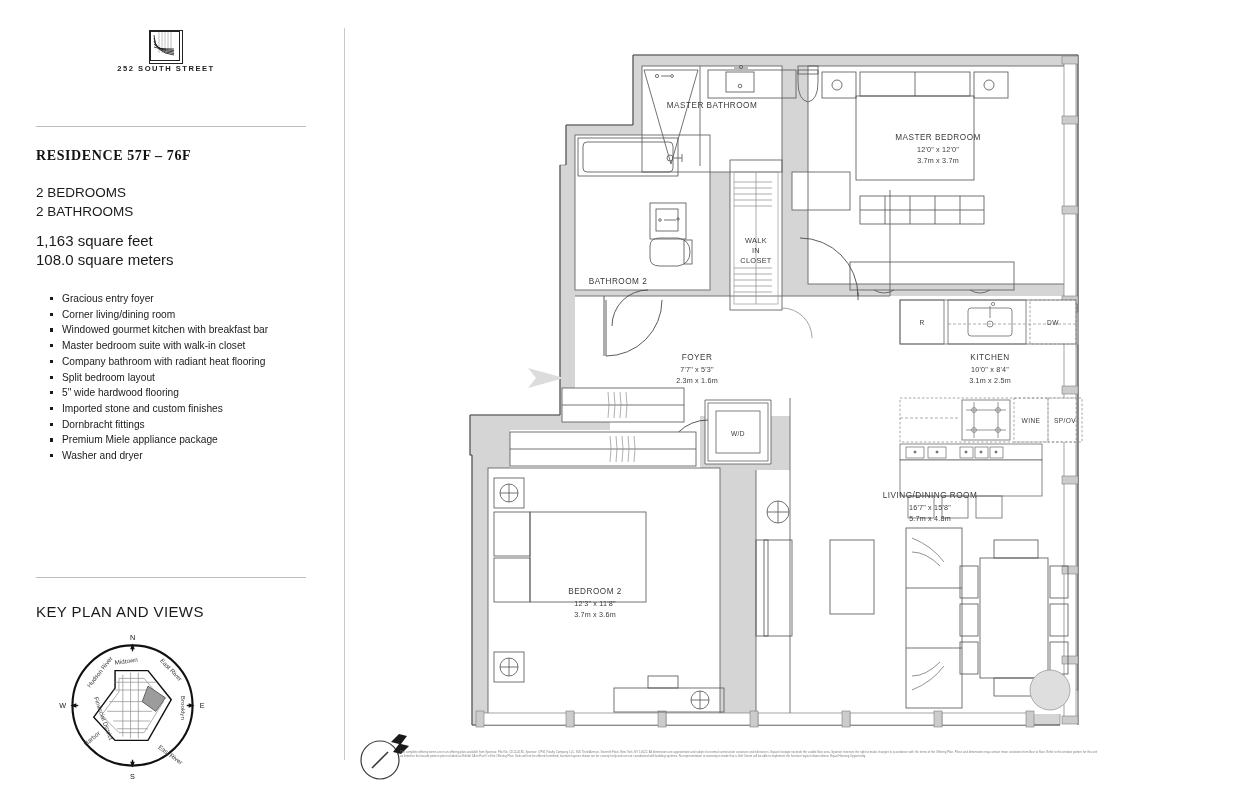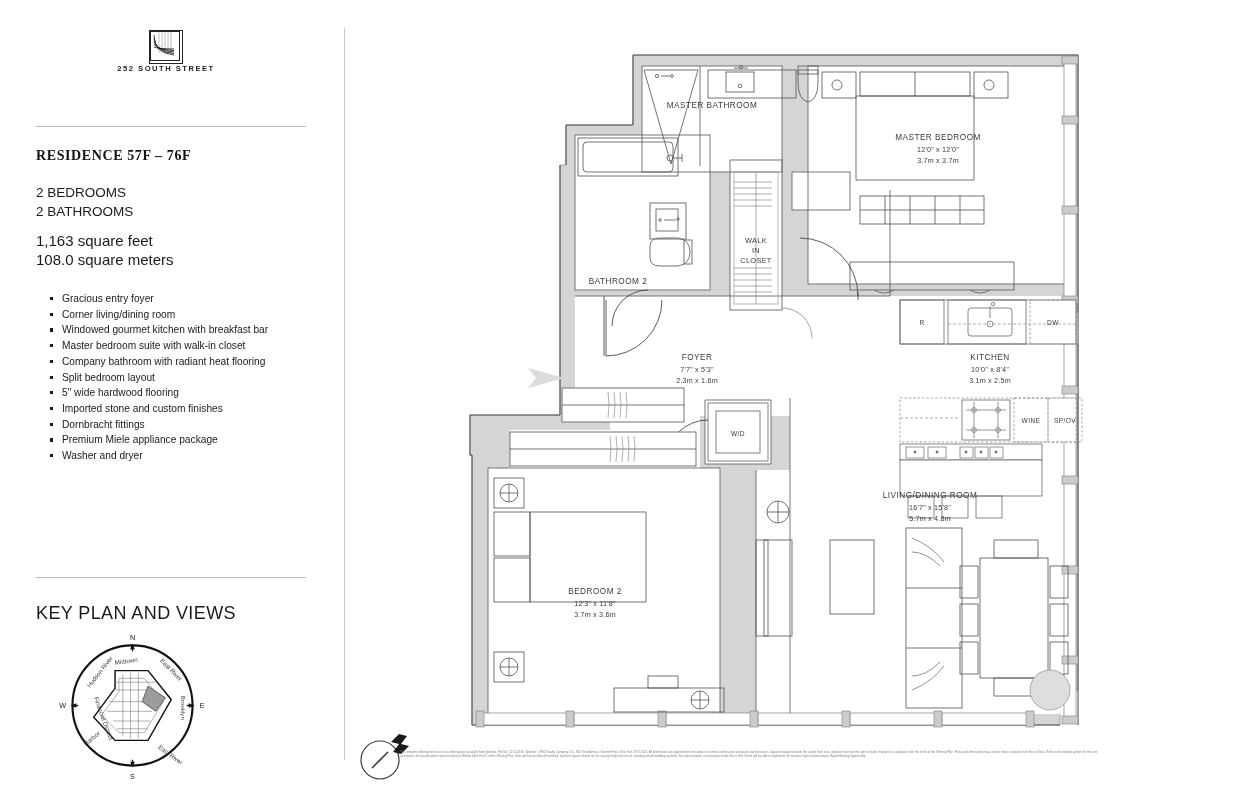--- a/index.html
+++ b/index.html
@@ -59,21 +59,21 @@
     font-size:10.2px;line-height:15.7px;color:#1a1a1a;
     white-space:nowrap;
   }
   #features li:before{
     content:"";position:absolute;left:2px;top:6px;
     width:3.2px;height:3.2px;background:#1a1a1a;
   }
 
   #keyplan-title{
     position:absolute;left:36px;top:603px;
-    font-size:18px;letter-spacing:.4px;color:#1a1a1a;
+    font-size:15px;letter-spacing:.4px;color:#1a1a1a;
   }
   #keyplan{position:absolute;left:55px;top:628px;width:155px;height:155px;}
 
   
   #divider{position:absolute;left:344px;top:28px;width:1px;height:732px;background:#c9c9c9;}
 
   
   #plan-wrap{position:absolute;left:360px;top:0;width:876px;height:800px;}
   #plan-svg{position:absolute;left:0;top:0;}
 

